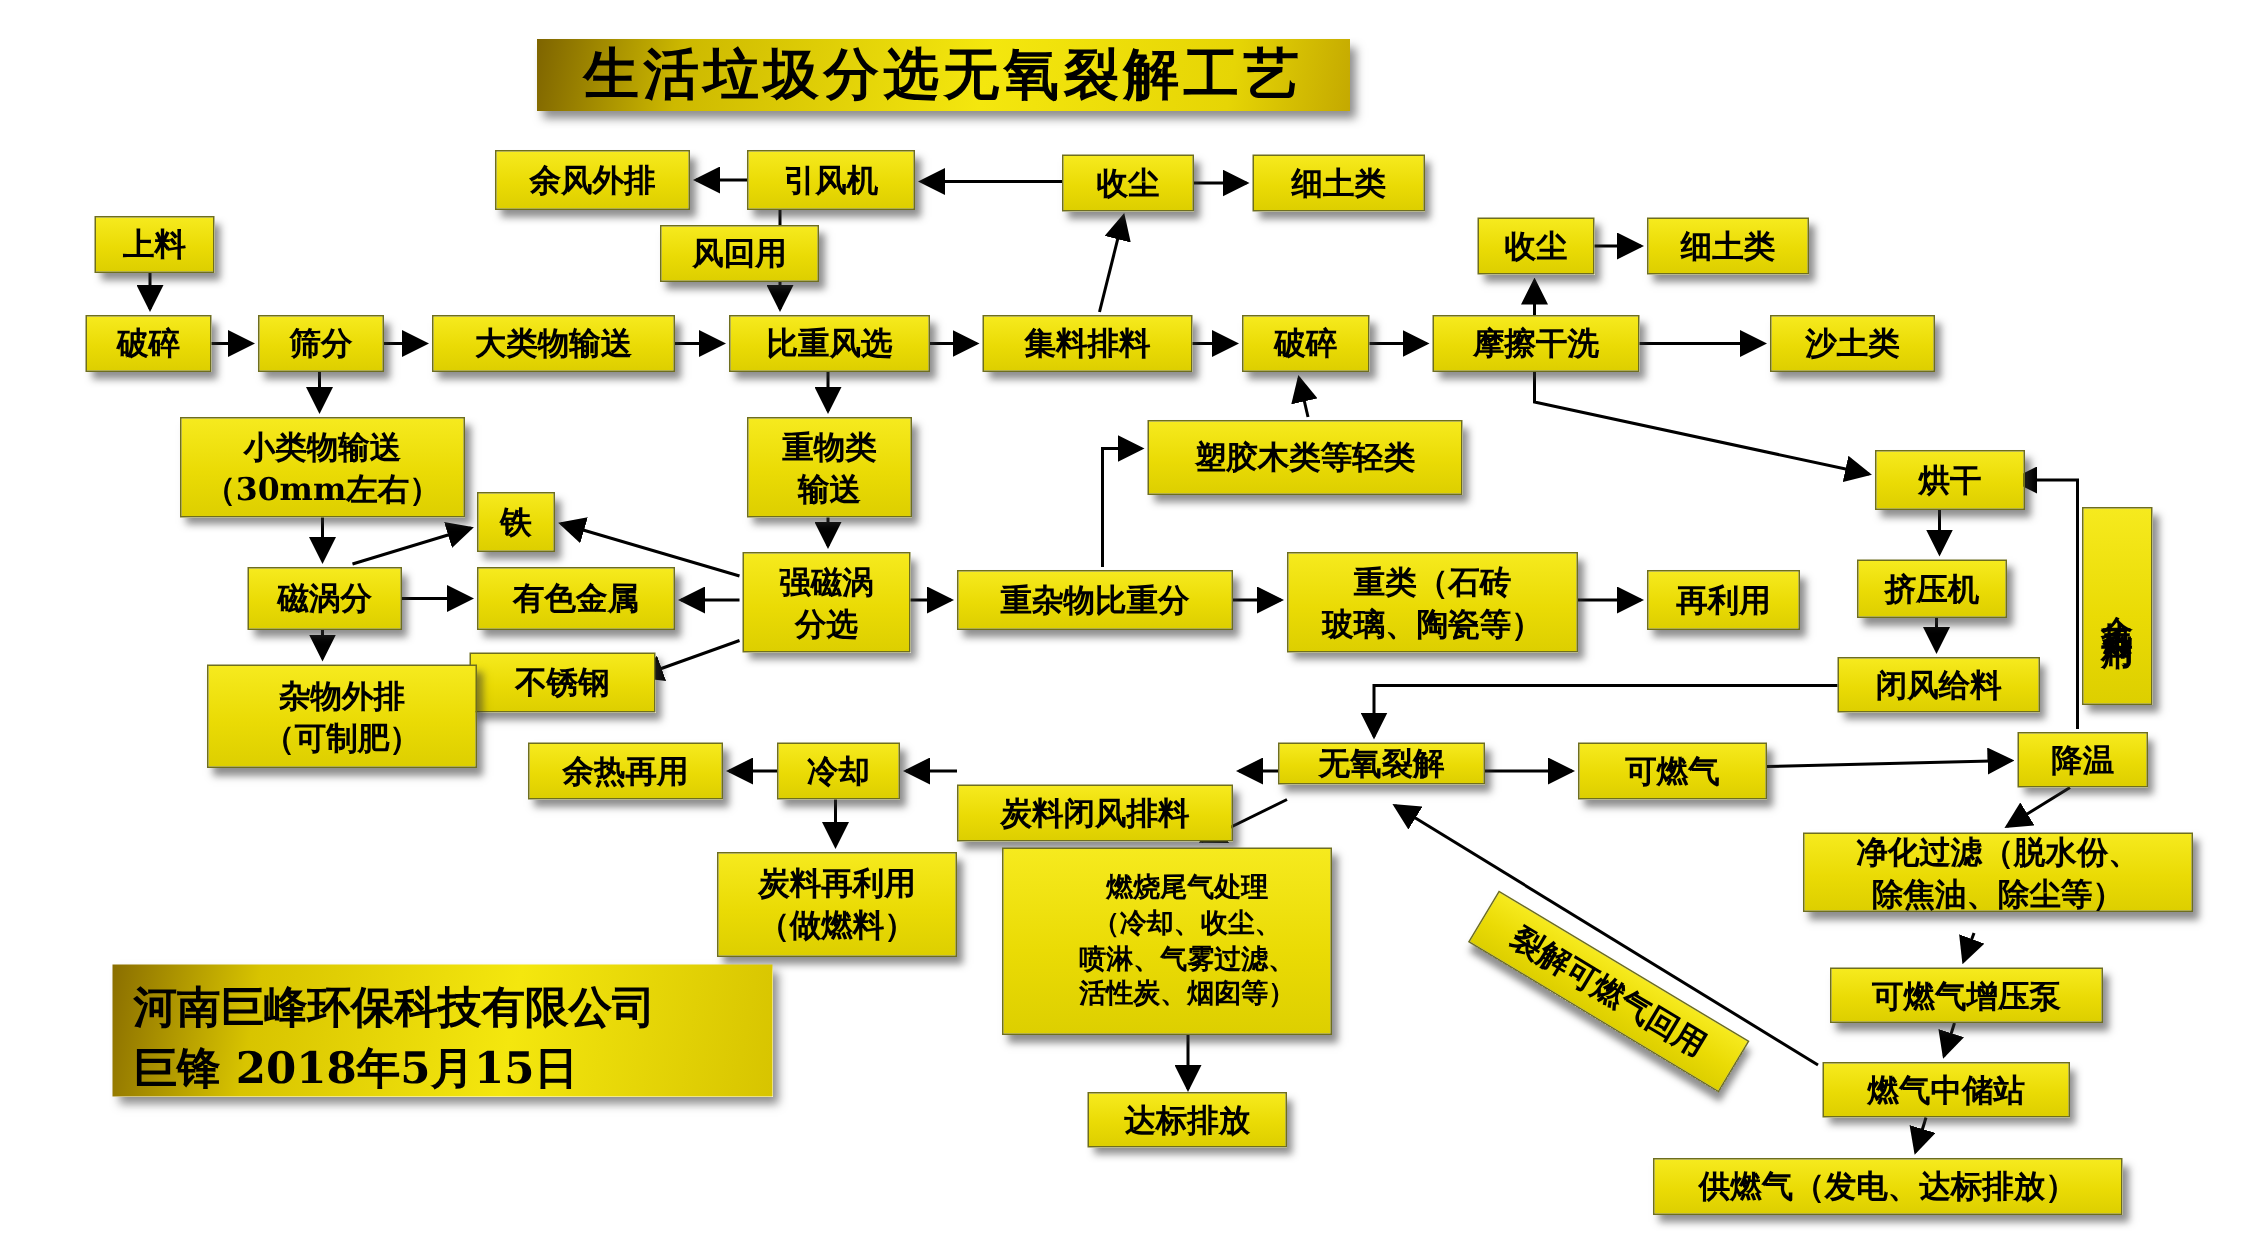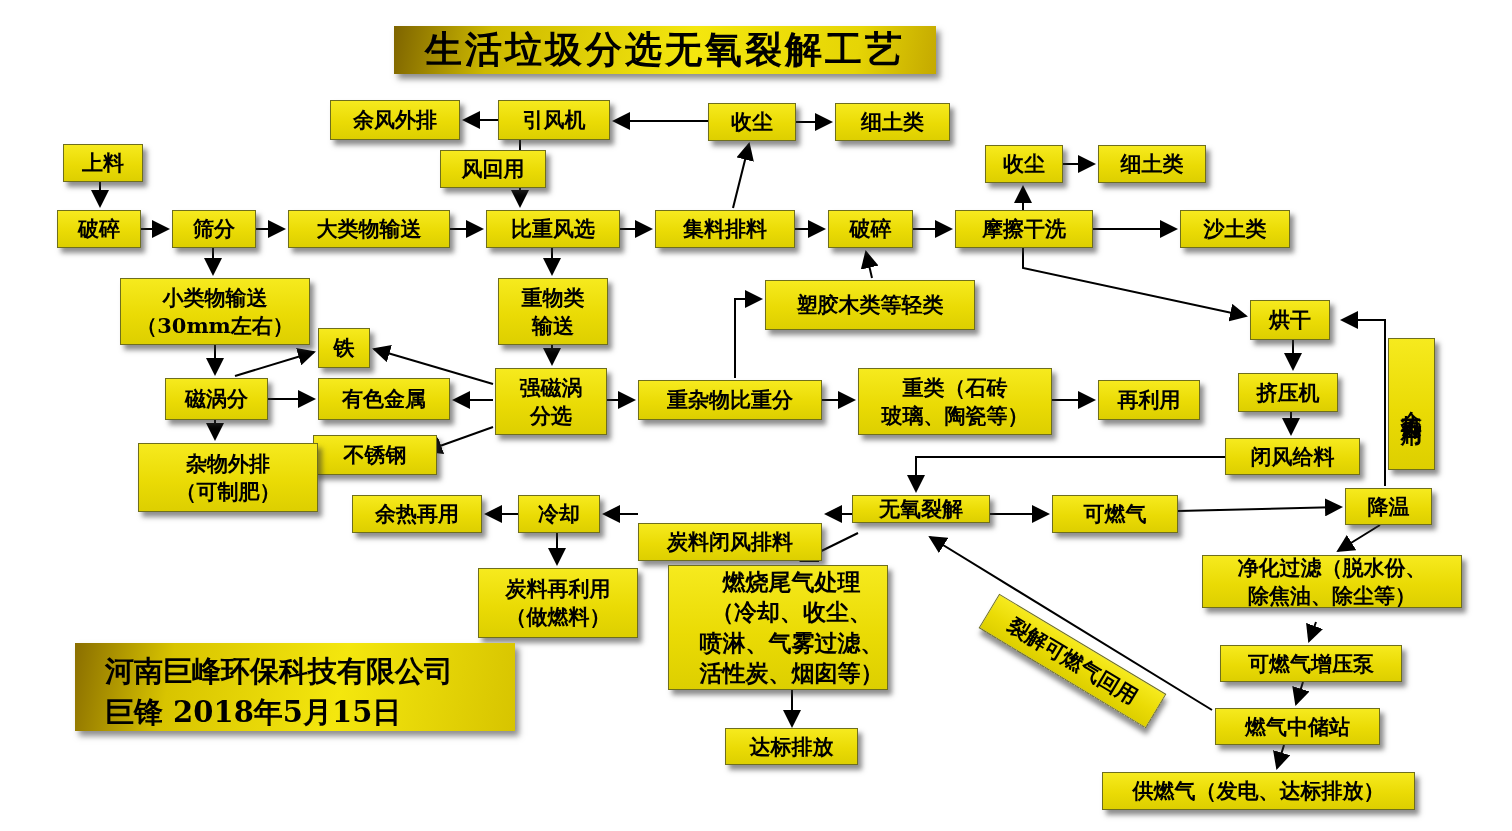--- a/index.html
+++ b/index.html
@@ -5,30 +5,30 @@
   html,body{margin:0;padding:0;background:#fff;}
   #canvas{position:relative;width:1512px;height:831px;background:#ffffff;overflow:hidden;
           font-family:"DejaVu Serif","Liberation Serif",serif;}
   #arrows{position:absolute;left:0;top:0;z-index:1;}
   .node{position:absolute;z-index:2;box-sizing:border-box;
         background:linear-gradient(180deg,#f6ea1e 0%,#eadb05 55%,#ddcf00 100%);
         border:1px solid #6e6e1e;
         box-shadow:4px 5px 5px rgba(50,50,50,0.55);
         display:flex;align-items:center;justify-content:center;text-align:center;
         font-weight:bold;color:#000;font-size:21px;line-height:1.32;white-space:pre-line;}
-  .node.small{font-size:23px;padding-left:27px;}
+  .node.small{font-size:18px;padding-left:27px;}
   .title{position:absolute;z-index:2;box-sizing:border-box;
         background:linear-gradient(100deg,#7e6400 0%,#cdb900 18%,#f4e70e 55%,#e6d505 85%,#c4a900 100%);
         display:flex;align-items:center;justify-content:center;
         font-weight:bold;color:#000;font-size:37px;letter-spacing:3px;
-        box-shadow:4px 5px 6px rgba(50,50,50,0.55);margin-left:36px;}
+        box-shadow:4px 5px 6px rgba(50,50,50,0.55);}
   .company{position:absolute;z-index:2;box-sizing:border-box;
         background:linear-gradient(100deg,#8a6e00 0%,#d8c400 22%,#f4e70e 60%,#d7c400 100%);
         box-shadow:4px 5px 6px rgba(50,50,50,0.55);
-        padding:8px 30px;font-weight:bold;color:#000;font-size:29px;line-height:1.4;}
+        padding:8px 14px;font-weight:bold;color:#000;font-size:29px;line-height:1.4;}
   .vertical{writing-mode:vertical-rl;letter-spacing:4px;}
   .rotated{transform:rotate(31deg);}
 </style>
 </head>
 <body>
 
 <div id="canvas">
 
   <svg id="arrows" width="1512" height="831">
     <defs>
@@ -121,21 +121,21 @@
   <div class="node" style="left:495px;top:368px;width:112px;height:67px">强磁涡
 分选</div>
   <div class="node" style="left:638px;top:380px;width:184px;height:40px">重杂物比重分</div>
   <div class="node" style="left:858px;top:368px;width:194px;height:67px">重类（石砖
 玻璃、陶瓷等）</div>
   <div class="node" style="left:1098px;top:380px;width:102px;height:40px">再利用</div>
   <div class="node" style="left:313px;top:435px;width:124px;height:40px">不锈钢</div>
   <div class="node" style="left:138px;top:443px;width:180px;height:69px">杂物外排
 （可制肥）</div>
 
-  <div class="node" style="left:1250px;top:300px;width:80px;height:40px">烘干</div>
+  <div class="node" style="left:1250px;top:300px;width:100px;height:40px">烘干</div>
   <div class="node vertical" style="left:1388px;top:338px;width:47px;height:132px">余热再利用</div>
   <div class="node" style="left:1238px;top:373px;width:100px;height:39px">挤压机</div>
   <div class="node" style="left:1225px;top:438px;width:135px;height:37px">闭风给料</div>
   <div class="node" style="left:1345px;top:488px;width:87px;height:37px">降温</div>
 
   <div class="node" style="left:352px;top:495px;width:130px;height:38px">余热再用</div>
   <div class="node" style="left:518px;top:495px;width:82px;height:38px">冷却</div>
   <div class="node" style="left:638px;top:523px;width:184px;height:38px">炭料闭风排料</div>
   <div class="node" style="left:852px;top:495px;width:138px;height:28px">无氧裂解</div>
   <div class="node" style="left:1052px;top:495px;width:126px;height:38px">可燃气</div>

